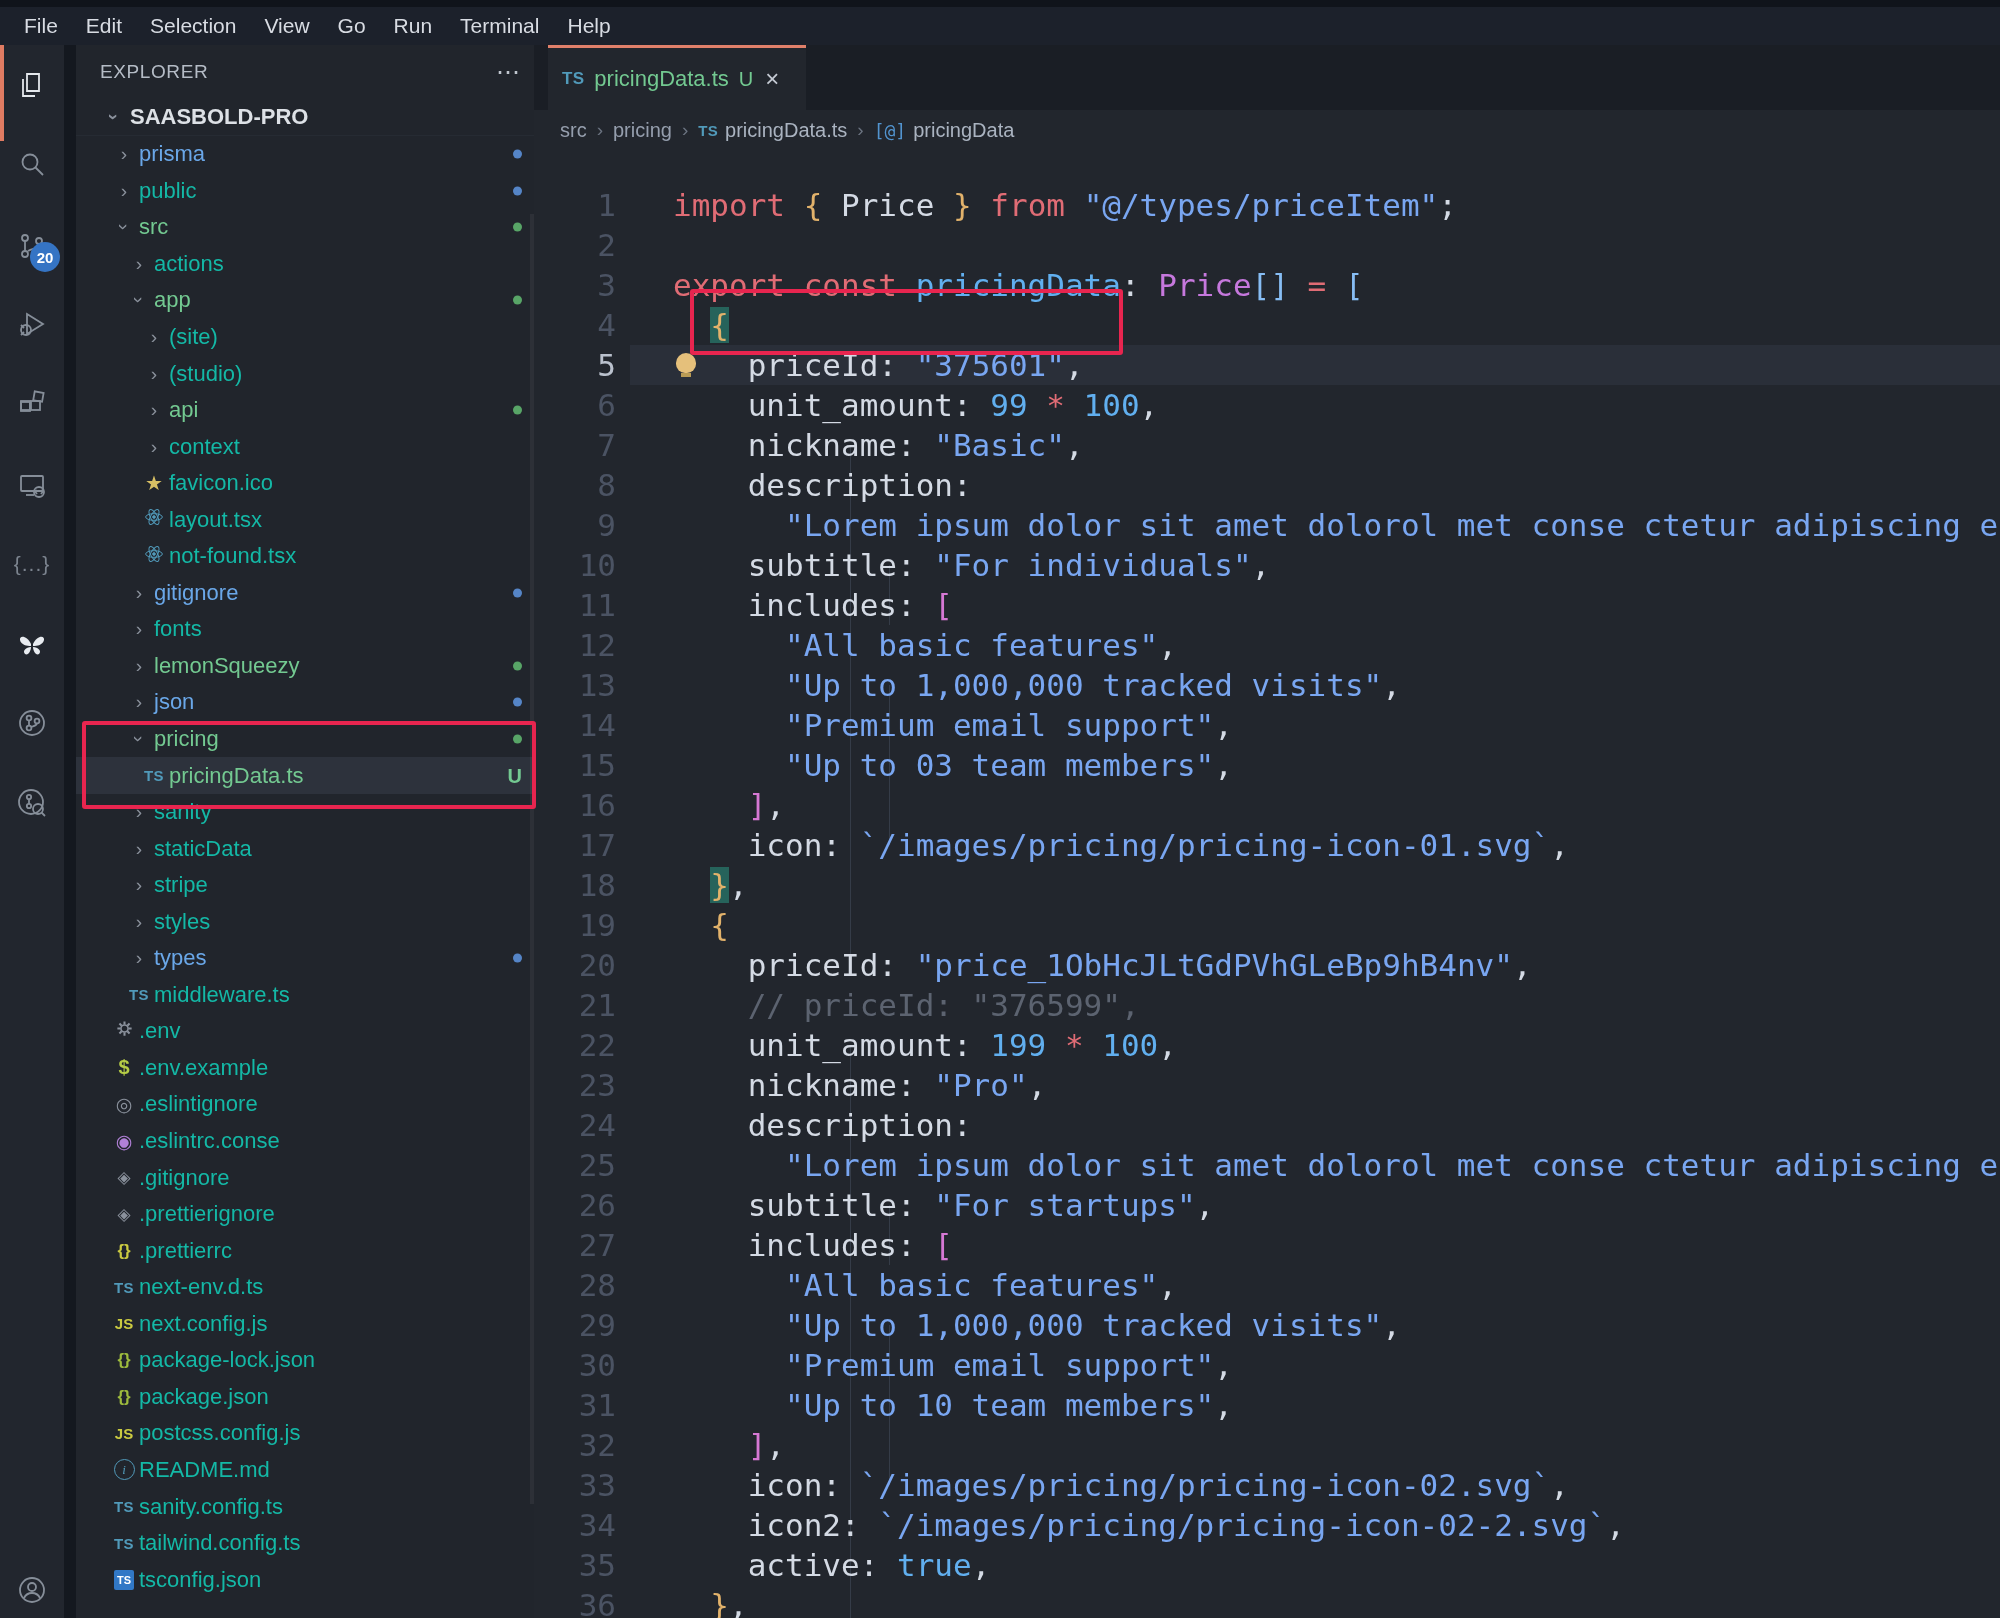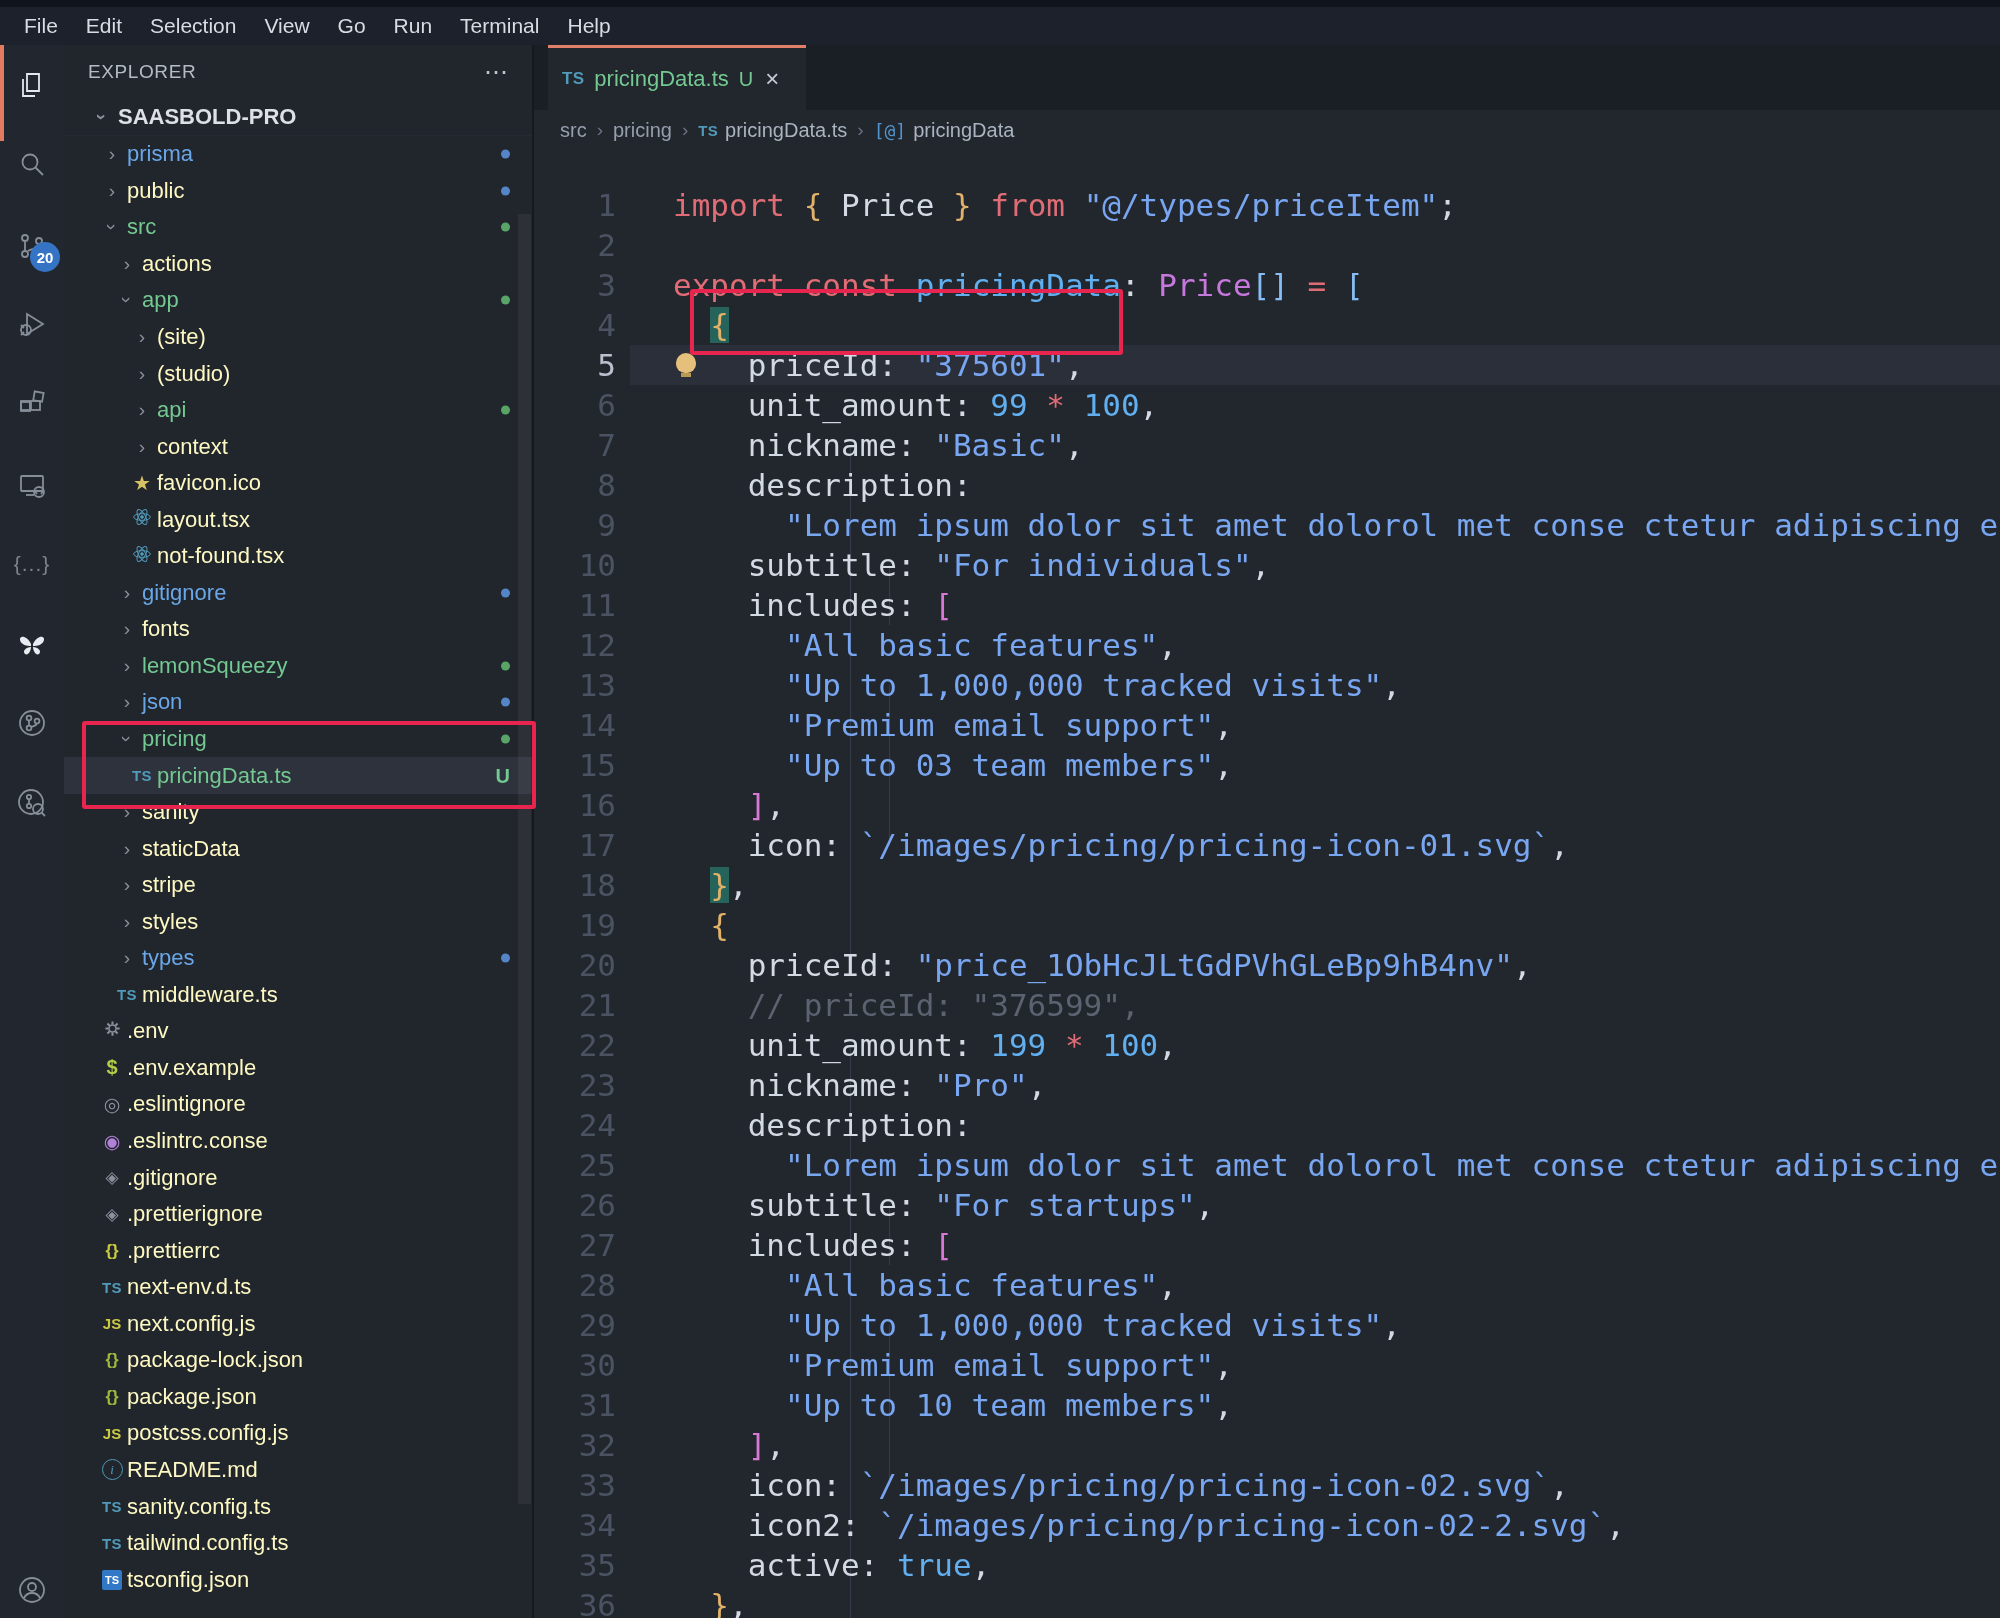--- a/index.html
+++ b/index.html
@@ -16,38 +16,38 @@
   .act-item{position:absolute;left:8px;width:48px;height:48px;display:flex;
             align-items:center;justify-content:center;color:#868e99;}
   .act-item.active{color:#e4e7ec;}
   .act-item svg{width:32px;height:32px;}
   #act-indicator{position:absolute;left:0;top:0;width:4px;height:96px;background:#e07b62;}
   .act-badge{position:absolute;right:-4px;bottom:-2px;min-width:30px;height:30px;border-radius:15px;
              background:#3574c4;color:#fff;font-size:15px;font-weight:bold;
              display:flex;align-items:center;justify-content:center;padding:0 3px;box-sizing:border-box;}
   .braces-ico{font-size:21px;color:#7c848f;letter-spacing:1px;}
   
-  #sidebar{position:absolute;left:64px;top:45px;width:469px;bottom:0;background:#21252c;
+  #sidebar{position:absolute;left:76px;top:45px;width:469px;bottom:0;background:#21252c;
            border-right:1px solid #15181e;box-sizing:border-box;overflow:hidden;}
   #sidebar-header{height:54px;display:flex;align-items:center;justify-content:space-between;
                   padding:0 22px 0 24px;}
   #explorer-title{font-size:19px;letter-spacing:.6px;color:#b5bcc6;}
   #more-actions{color:#c0c6cf;font-size:24px;letter-spacing:2px;line-height:10px;}
   #root-row{height:37px;display:flex;align-items:center;padding-left:30px;
             font-weight:bold;font-size:22px;color:#dde1e6;border-bottom:1px solid #262b33;box-sizing:border-box;}
   #root-row .chev{margin-right:8px;}
   .chev{display:inline-block;font-size:19px;color:#8a919c;width:16px;text-align:center;
         transform:rotate(90deg);}
   .chev.collapsed{transform:none;}
   #tree{position:relative;}
   .trow{position:relative;height:36.56px;display:flex;align-items:center;box-sizing:border-box;}
   .trow.selected{background:#2d323c;}
   .tico{display:inline-flex;width:30px;justify-content:center;align-items:center;
         font-size:19px;flex:0 0 30px;}
-  .tlabel{font-size:22px;color:#fef9c3;white-space:nowrap;}
+  .tlabel{font-size:22px;color:#14b8a6;white-space:nowrap;}
   .trow.git-green .tlabel{color:#73c991;}
   .trow.git-blue  .tlabel{color:#6aa7e8;}
   .tbadge{position:absolute;right:22px;top:50%;transform:translateY(-50%);}
   .dot{width:9px;height:9px;border-radius:50%;display:block;}
   .dot.blue{background:#5585c7;} .dot.green{background:#58a567;}
   .ubadge{color:#73c991;font-size:20px;font-weight:bold;}
   .ts-txt{color:#519aba;font-size:15px;font-weight:bold;letter-spacing:.3px;}
   .js-txt{color:#cbcb41;font-size:15px;font-weight:bold;}
   .react-ico svg{width:20px;height:20px;}
   .info-circ{width:19px;height:19px;border:1.6px solid #519aba;border-radius:50%;color:#519aba;

